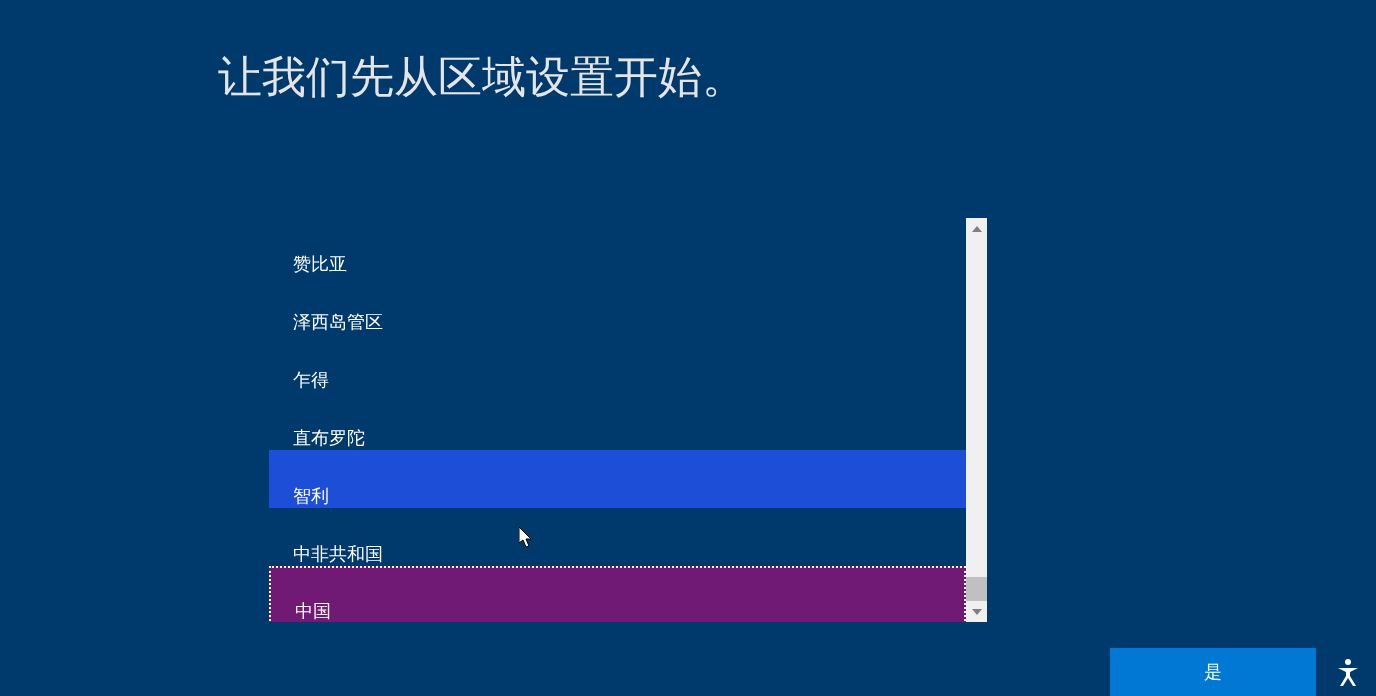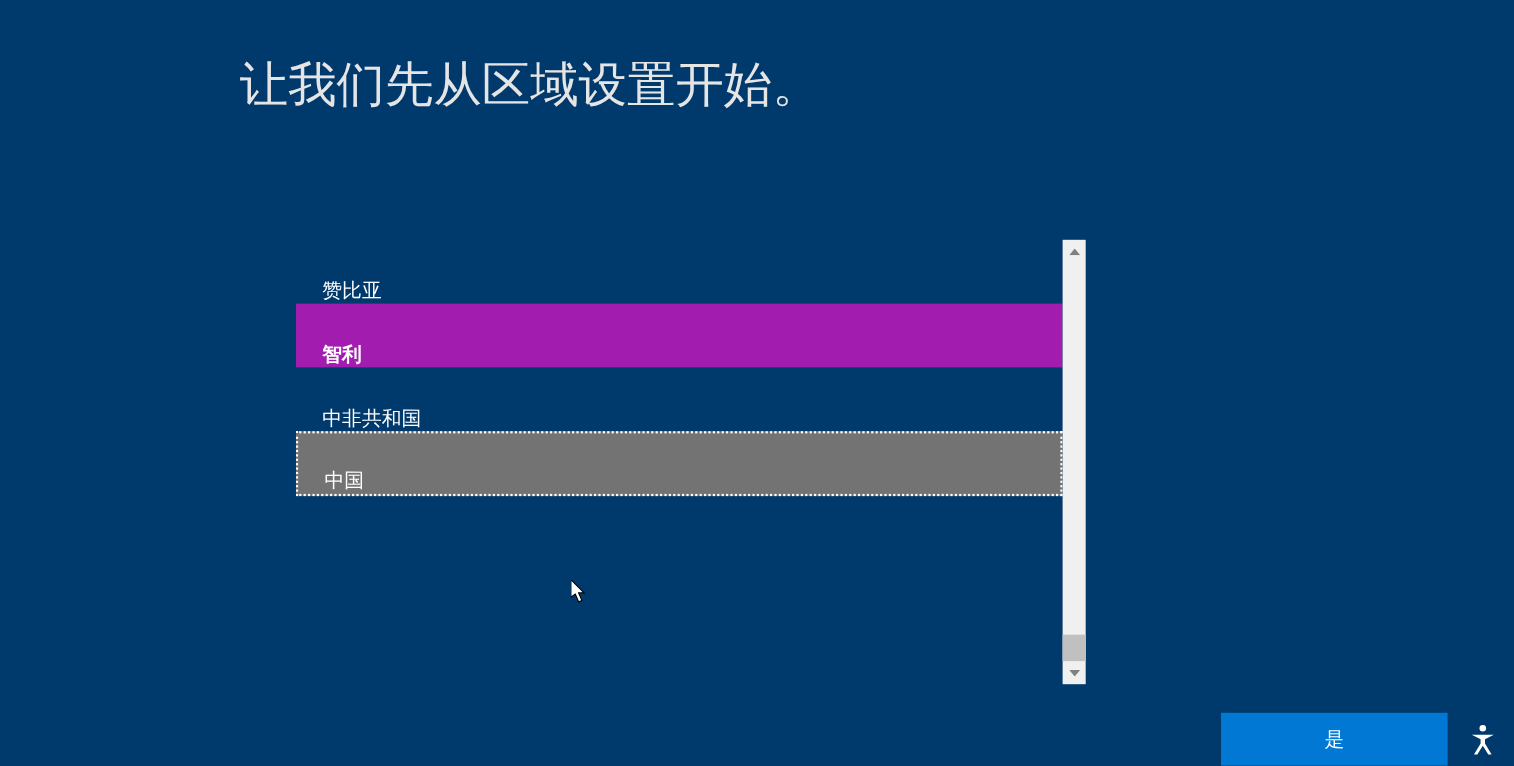--- a/index.html
+++ b/index.html
@@ -39,25 +39,24 @@
     .region-item {
       height: 58px;
       display: flex;
       align-items: flex-end;
       padding-left: 24px;
       color: #ffffff;
       font-size: 18px;
       cursor: pointer;
     }
     .region-item.hover {
-      background-color: #a21caf;
-      font-weight: bold;
+      background-color: #1d4ed8;
     }
     .region-item.selected {
-      background-color: #737373;
+      background-color: #701a75;
       border: 2px dotted #ffffff;
       height: 59px;
       font-family: Liberation Serif, serif;
     }
     .scrollbar {
       width: 21px;
       height: 100%;
       background-color: #f0f0f0;
       position: relative;
       display: flex;
@@ -122,20 +121,29 @@
 </head>
 <body>
 
 <h1 class="heading">让我们先从区域设置开始。</h1>
 
 <div class="region-list-container">
   <div class="region-list">
     <div class="region-item">
       <span>赞比亚</span>
     </div>
+    <div class="region-item">
+      <span>泽西岛管区</span>
+    </div>
+    <div class="region-item">
+      <span>乍得</span>
+    </div>
+    <div class="region-item">
+      <span>直布罗陀</span>
+    </div>
     <div class="region-item hover">
       <span>智利</span>
     </div>
     <div class="region-item">
       <span>中非共和国</span>
     </div>
     <div class="region-item selected">
       <span>中国</span>
     </div>
   </div>

